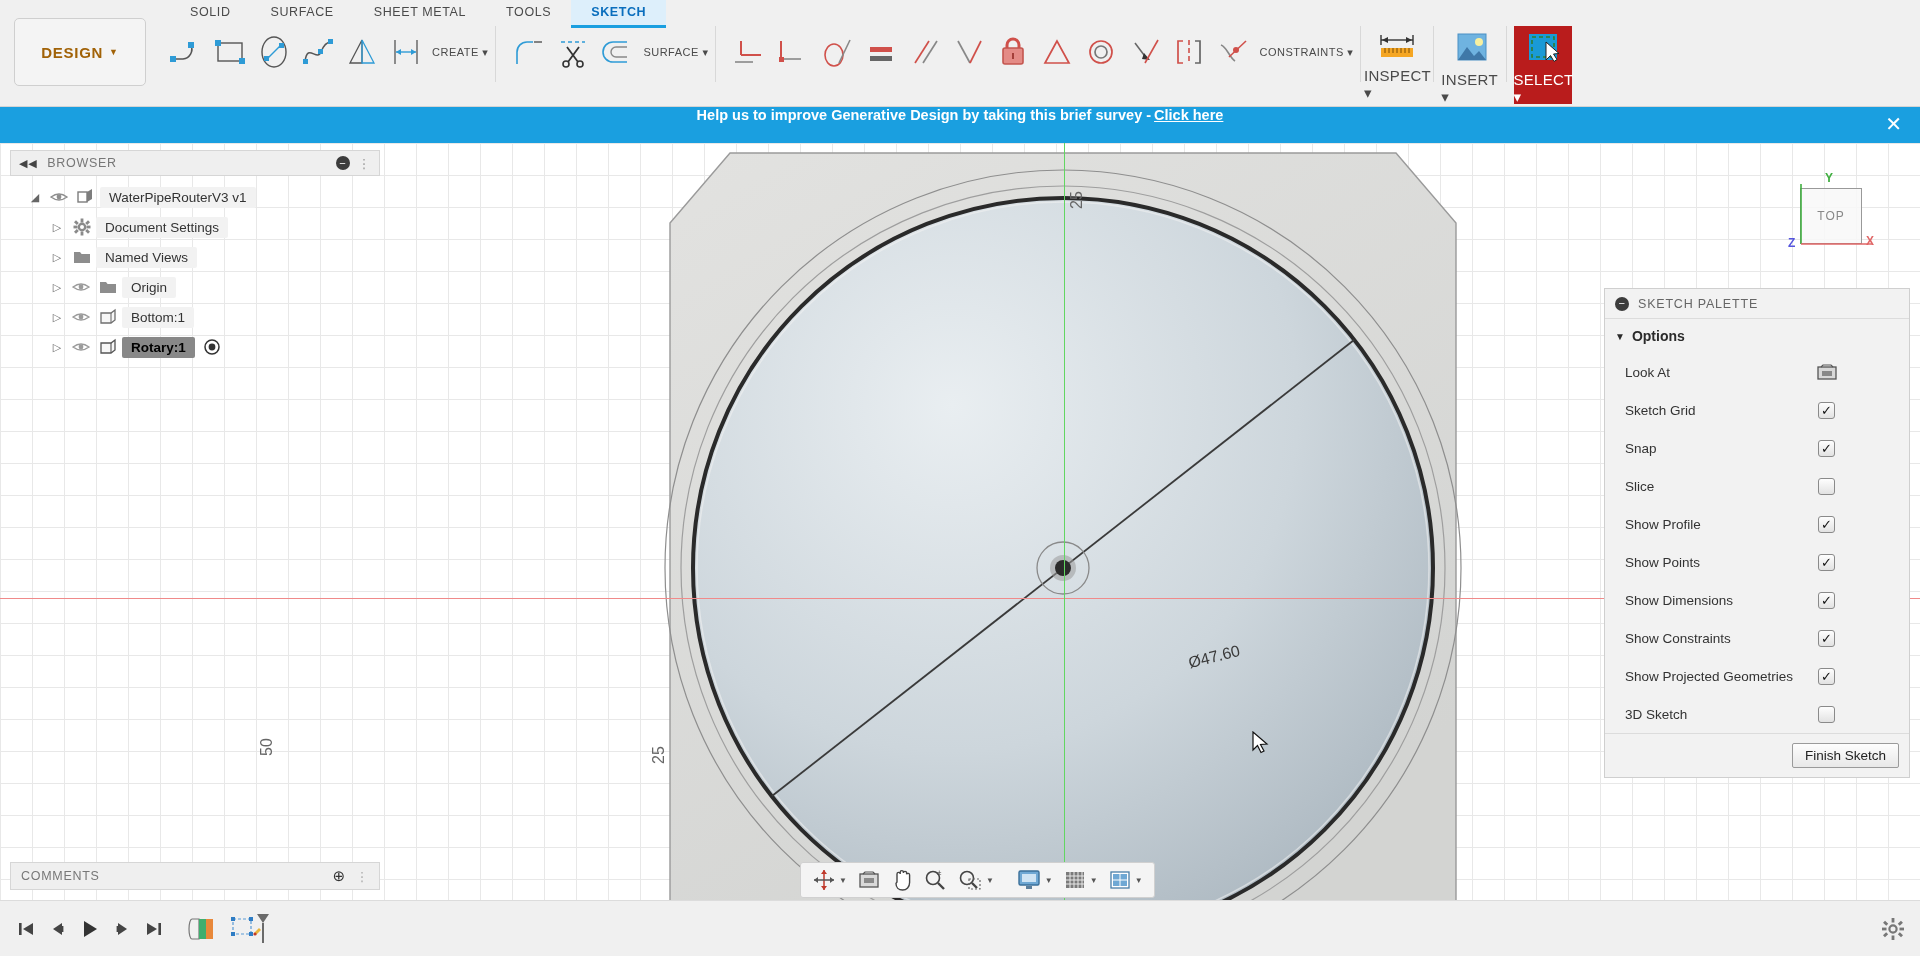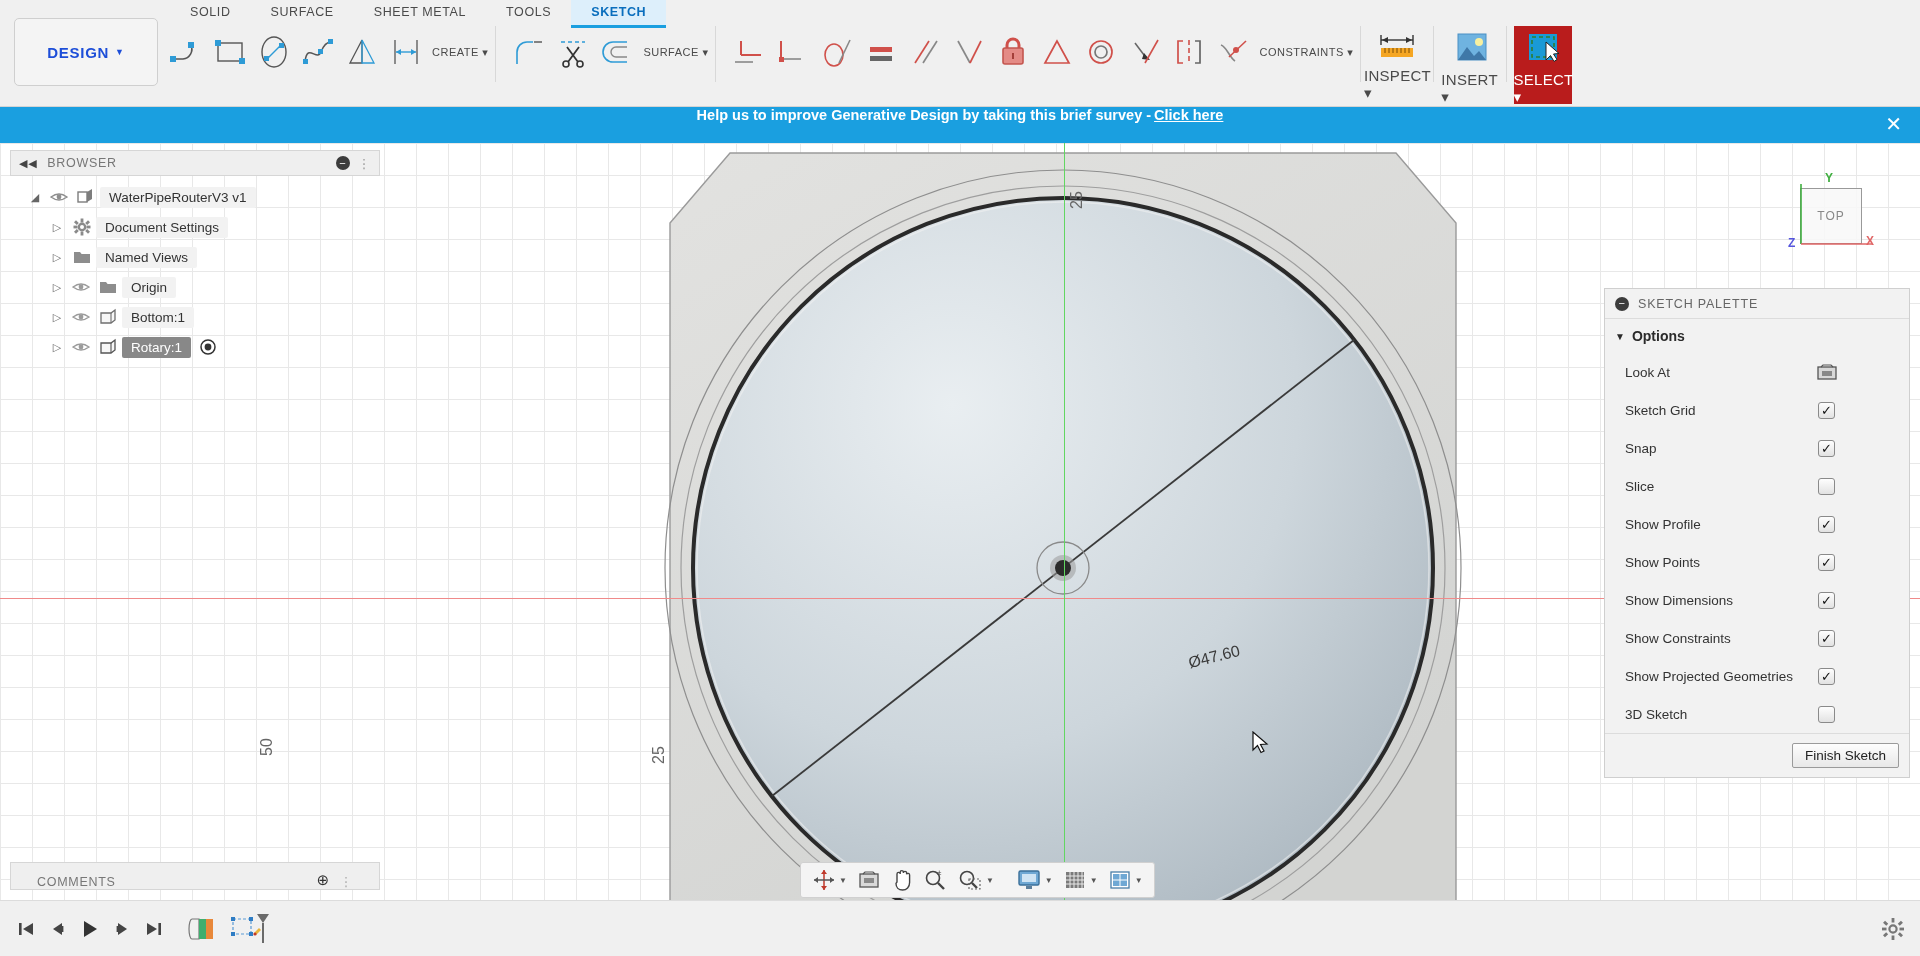--- a/index.html
+++ b/index.html
@@ -10,24 +10,24 @@
   }
   #app { position: relative; width: 1920px; height: 956px; }
 
   
   .toolbar {
     position: absolute; top: 0; left: 0; width: 1920px; height: 107px;
     background: #f0f0f0; border-bottom: 1px solid #d4d4d4;
     display: flex; align-items: flex-start;
   }
   .design-btn {
-    width: 144px; height: 68px; margin: 18px 18px 0 14px;
+    width: 132px; height: 68px; margin: 18px 18px 0 14px;
     border: 1px solid #cfcfcf; border-radius: 5px; background: #f4f4f4;
     display: flex; align-items: center; justify-content: center;
-    font-size: 15px; font-weight: bold; letter-spacing: .7px; color: #1d4ed8;
+    font-size: 15px; font-weight: bold; letter-spacing: .7px; color: #a16207;
   }
   .design-btn .caret { margin-left: 6px; font-size: 9px; }
 
   .tabs { position: absolute; left: 170px; top: 0; display: flex; height: 28px; }
   .tab {
     padding: 5px 20px 6px 20px; font-size: 12.5px; letter-spacing: .6px;
     color: #4a4a4a; height: 28px; white-space: nowrap;
   }
   .tab.active { background: #ddeffb; color: #0a6ebd; border-bottom: 3px solid #1a9fe0; font-weight: bold; }
 
@@ -111,28 +111,28 @@
   .panel-hdr .collapse { color: #444; margin-right: 10px; font-size: 11px; }
   .tree { margin-top: 6px; }
   .node {
     display: flex; align-items: center; height: 30px; font-size: 13.5px; color: #333;
     padding-left: 14px;
   }
   .node .arrow { width: 22px; color: #666; font-size: 11px; text-align: center; }
   .node .eye { width: 26px; display: flex; align-items: center; justify-content: center; }
   .node .ico { width: 28px; display: flex; align-items: center; justify-content: center; }
   .node .nm { background: #f2f2f2; padding: 3px 9px; border-radius: 2px; }
-  .node.sel .nm { background: #888; color: #ffffff; font-weight: normal; }
+  .node.sel .nm { background: #888; color: #000000; font-weight: bold; }
   .node .rb { margin-left: 8px; }
 
   
   .comments {
     position: absolute; left: 10px; top: 862px; width: 370px; height: 28px;
     background: #efefef; border: 1px solid #d6d6d6;
-    display: flex; align-items: flex-end; padding: 0 26px;
+    display: flex; align-items: center; padding: 0 10px;
     font-size: 12.5px; color: #777; letter-spacing: .7px;
   }
   .comments .sp { flex: 1; }
 
   
   .palette {
     position: absolute; right: 10px; top: 288px; width: 306px;
     background: #f2f2f2; border: 1px solid #cfcfcf;
   }
   .pal-hdr {

